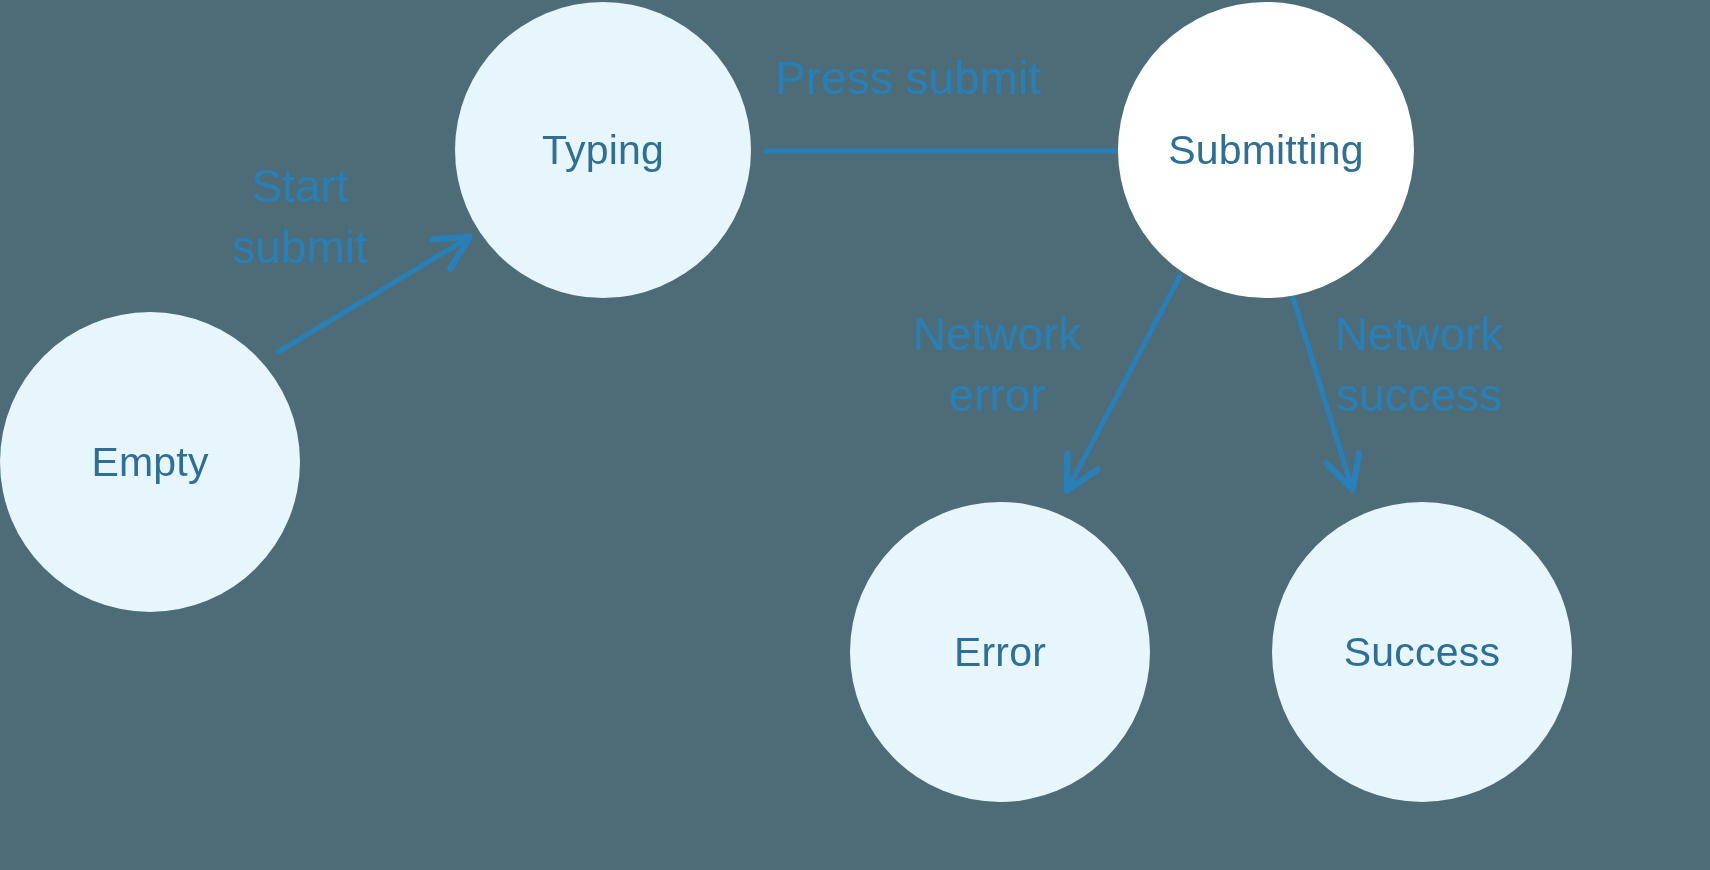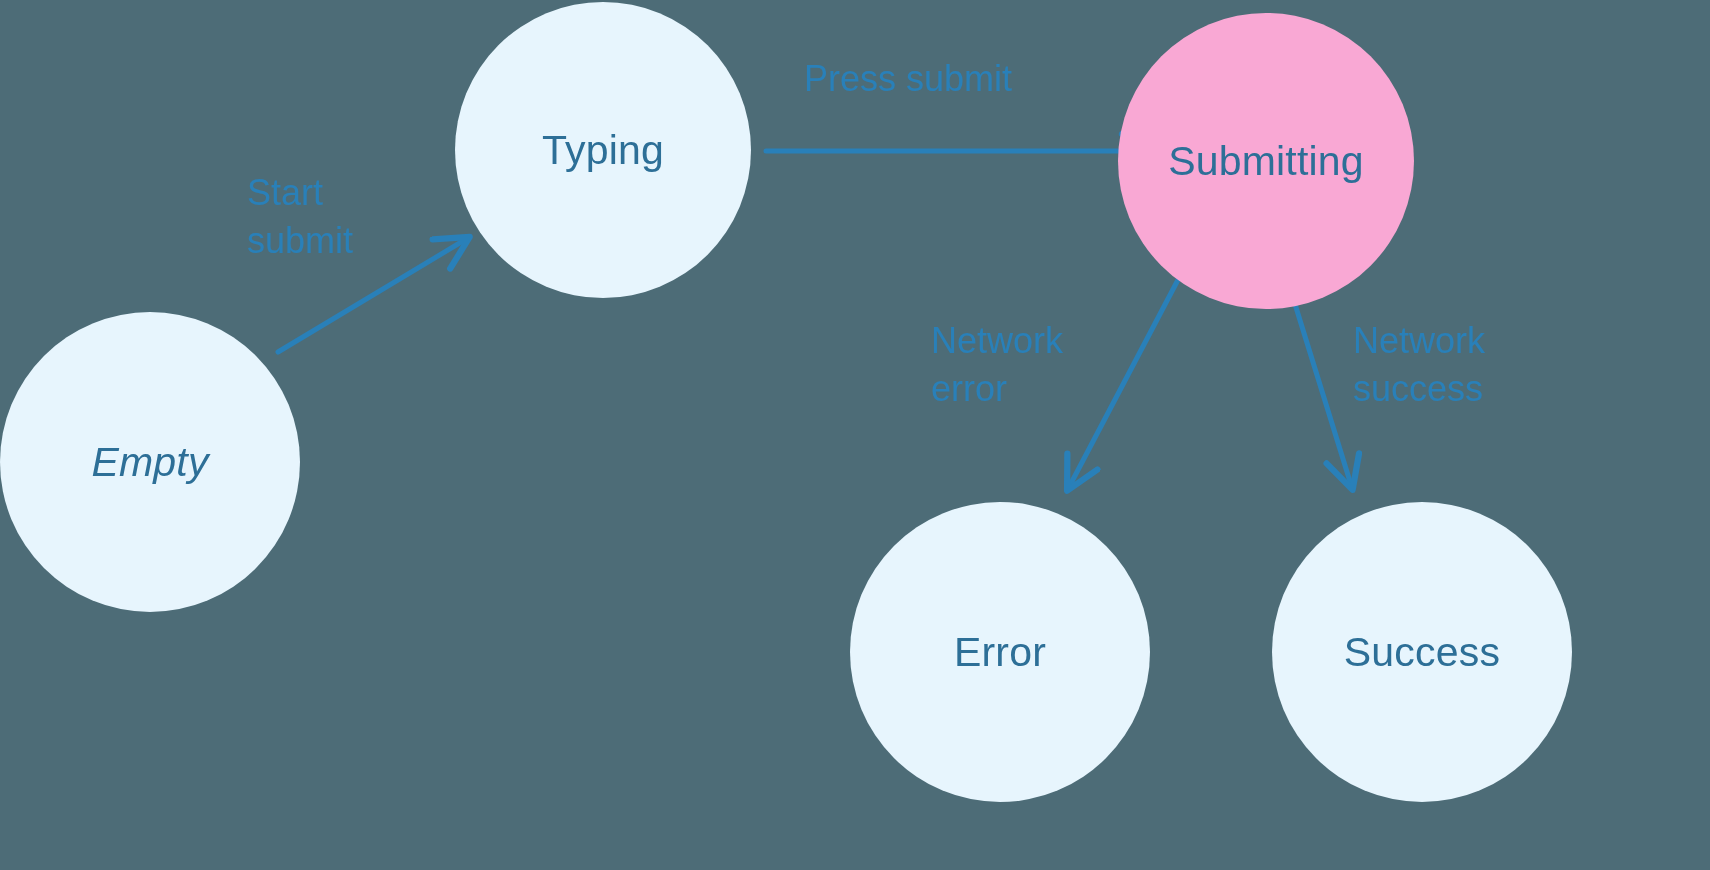--- a/index.html
+++ b/index.html
@@ -34,23 +34,24 @@
     color: #2d6f97;
     font-size: 41px;
     font-weight: 400;
     letter-spacing: 0.2px;
     white-space: nowrap;
     text-align: center;
   }
   .edge-label {
     position: absolute;
     color: #2980b9;
-    font-size: 36px;
+    font-size: 46px;
     font-weight: 400;
     line-height: 1.33;
+    text-align: center;
     white-space: pre-line;
     transform: translate(-50%, -50%);
   }
 </style>
 </head>
 <body>
 
 <div id="stage" style="background: rgb(77, 108, 119);">
 
   <svg id="edges" viewBox="0 0 1710 870" xmlns="http://www.w3.org/2000/svg">
@@ -62,29 +63,29 @@
 
     <line x1="278" y1="352" x2="468" y2="238" stroke="#2980b9" stroke-width="5" stroke-linecap="round" marker-end="url(#arrowhead)"></line>
 
     <line x1="766" y1="151" x2="1153" y2="151" stroke="#2980b9" stroke-width="5" stroke-linecap="round" marker-end="url(#arrowhead)"></line>
 
     <line x1="1180" y1="276" x2="1068" y2="489" stroke="#2980b9" stroke-width="5" stroke-linecap="round" marker-end="url(#arrowhead)"></line>
 
     <line x1="1290" y1="288" x2="1352" y2="488" stroke="#2980b9" stroke-width="5" stroke-linecap="round" marker-end="url(#arrowhead)"></line>
   </svg>
 
-  <div class="node" id="node-empty" style="left: 0px; top: 312px; width: 300px; height: 300px; background: rgb(231, 245, 253); font-style: italic;">
+  <div class="node" id="node-empty" style="left: 0px; top: 312px; width: 300px; height: 300px; background: rgb(231, 245, 253);">
     <span class="node-label">Empty</span>
   </div>
 
   <div class="node" id="node-typing" style="left: 455px; top: 2px; width: 296px; height: 296px; background: rgb(231, 245, 253);">
     <span class="node-label">Typing</span>
   </div>
 
-  <div class="node" id="node-submitting" style="left: 1118px; top: 13px; width: 296px; height: 296px; background: #f9a8d4;">
+  <div class="node" id="node-submitting" style="left: 1118px; top: 2px; width: 296px; height: 296px; background: #ffffff;">
     <span class="node-label">Submitting</span>
   </div>
 
   <div class="node" id="node-error" style="left: 850px; top: 502px; width: 300px; height: 300px; background: rgb(231, 245, 253);">
     <span class="node-label">Error</span>
   </div>
 
   <div class="node" id="node-success" style="left: 1272px; top: 502px; width: 300px; height: 300px; background: rgb(231, 245, 253);">
     <span class="node-label">Success</span>
   </div>

